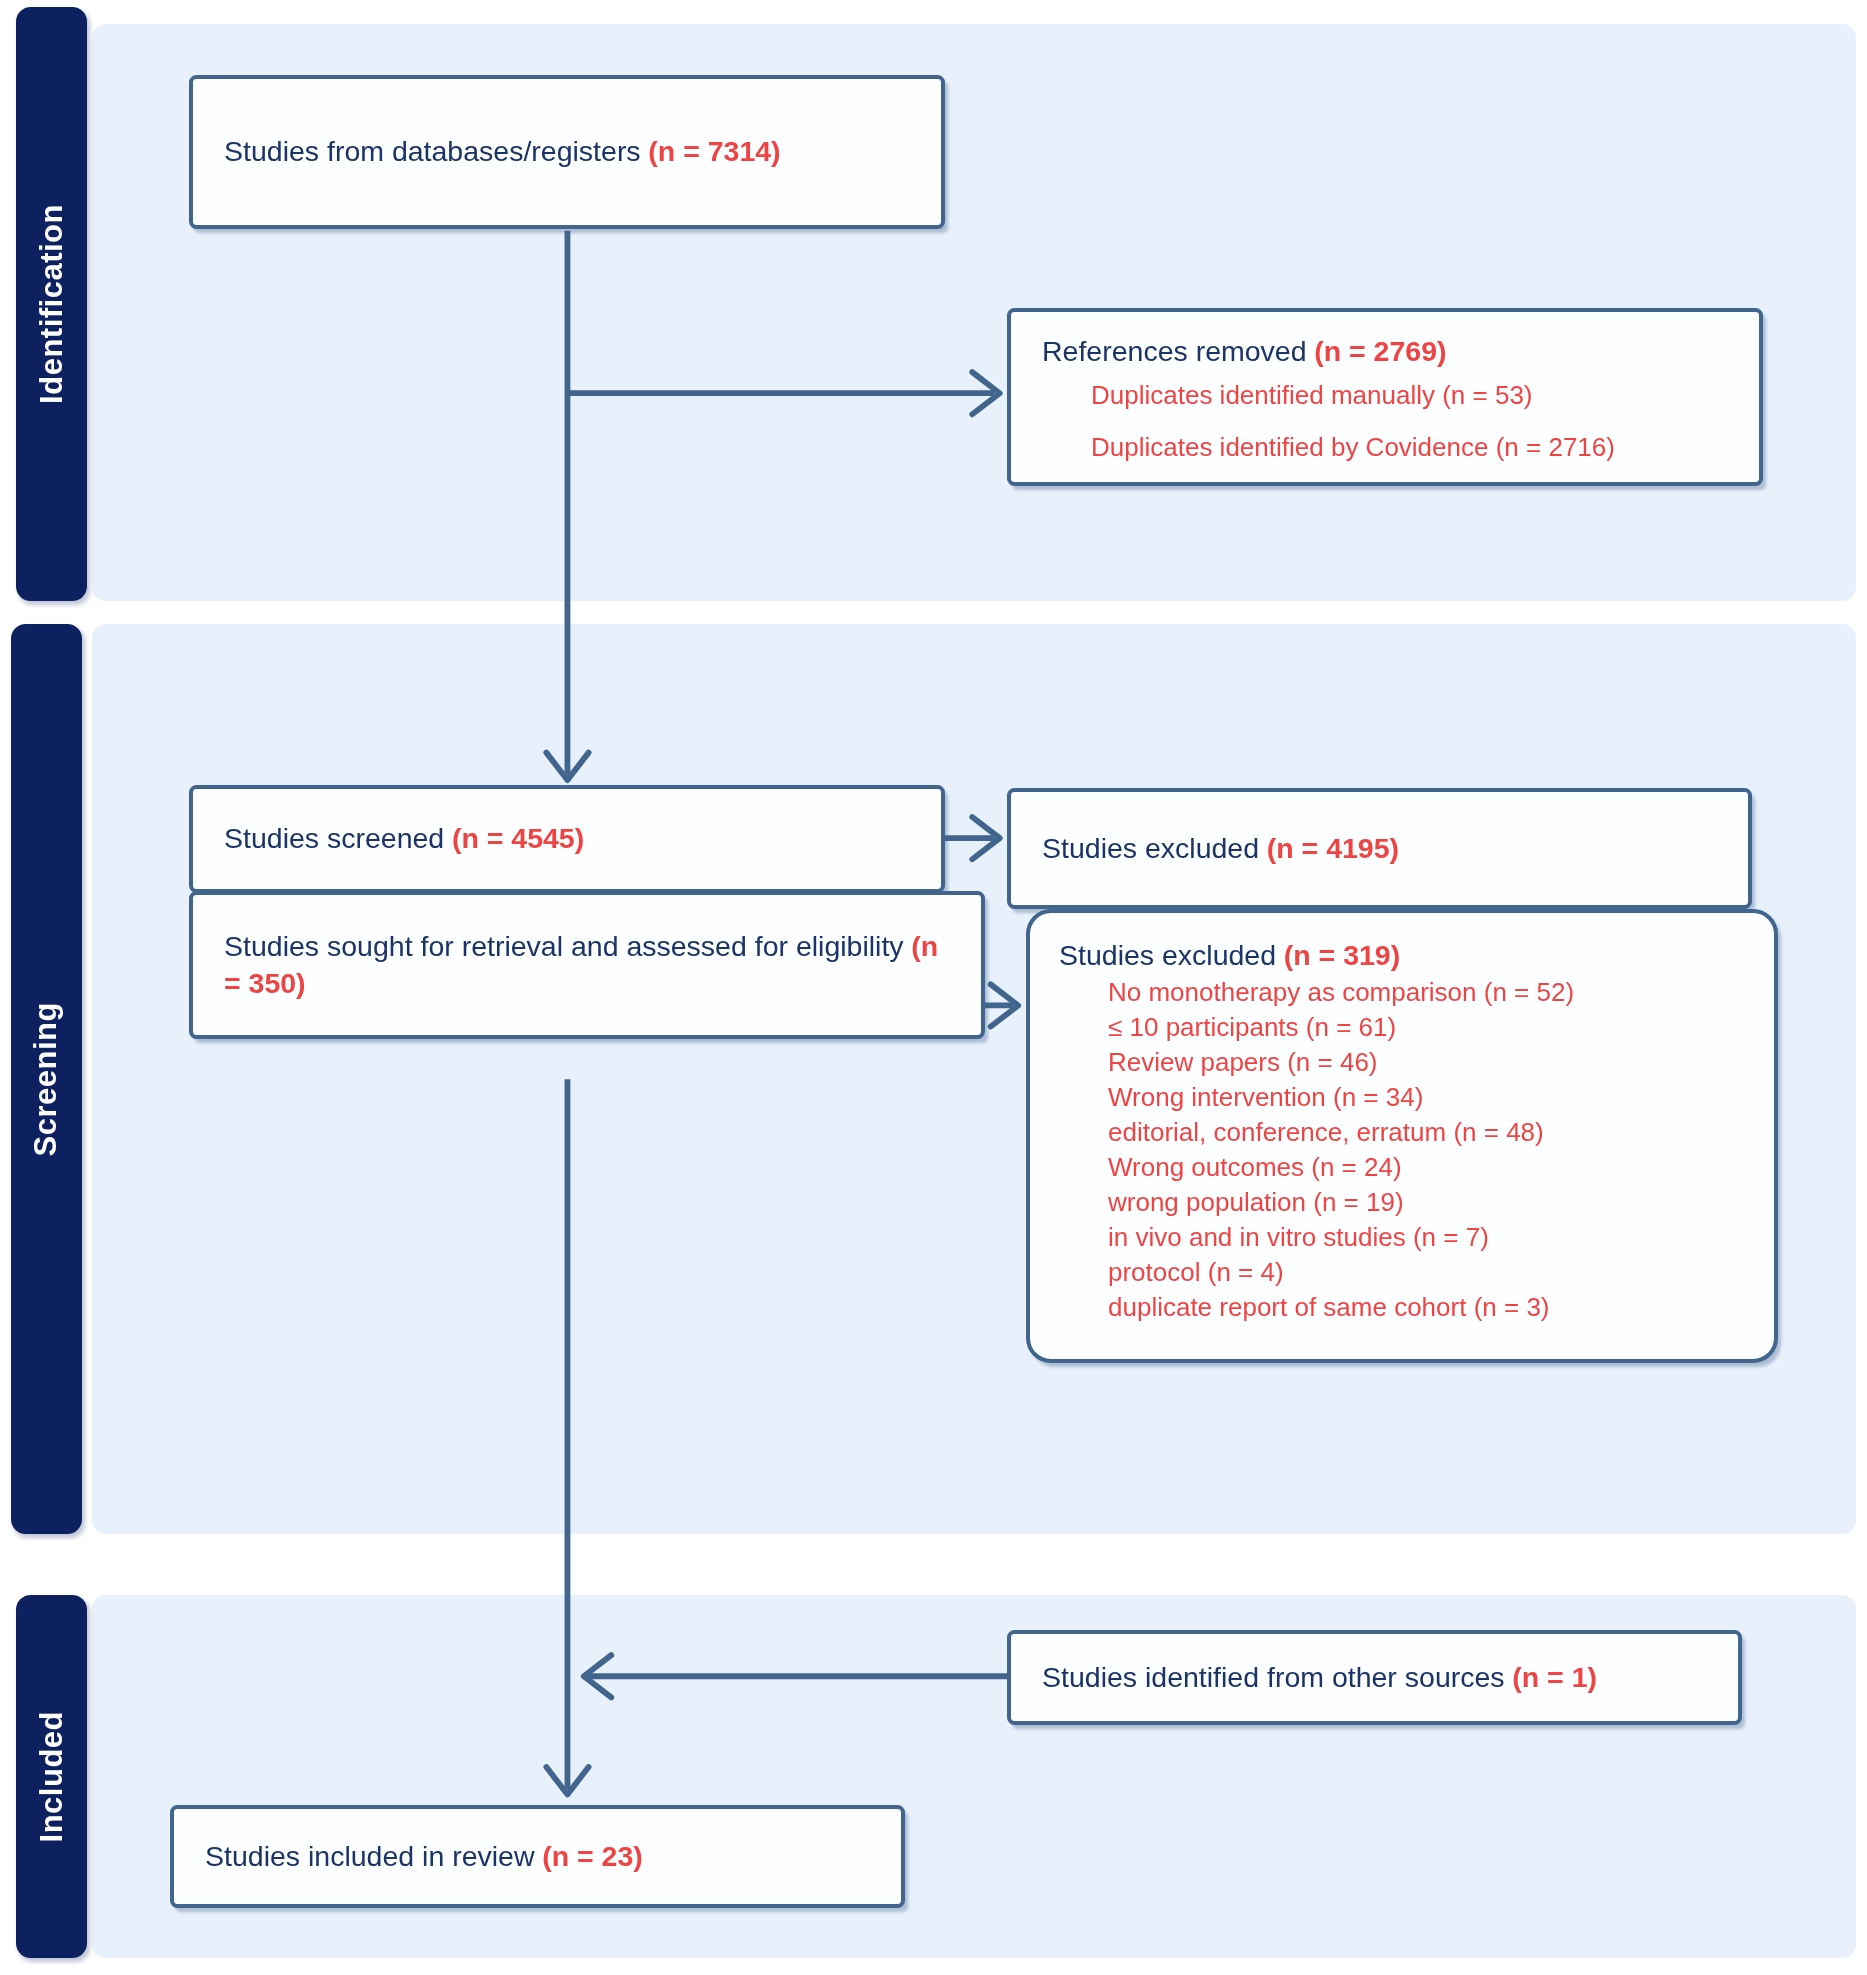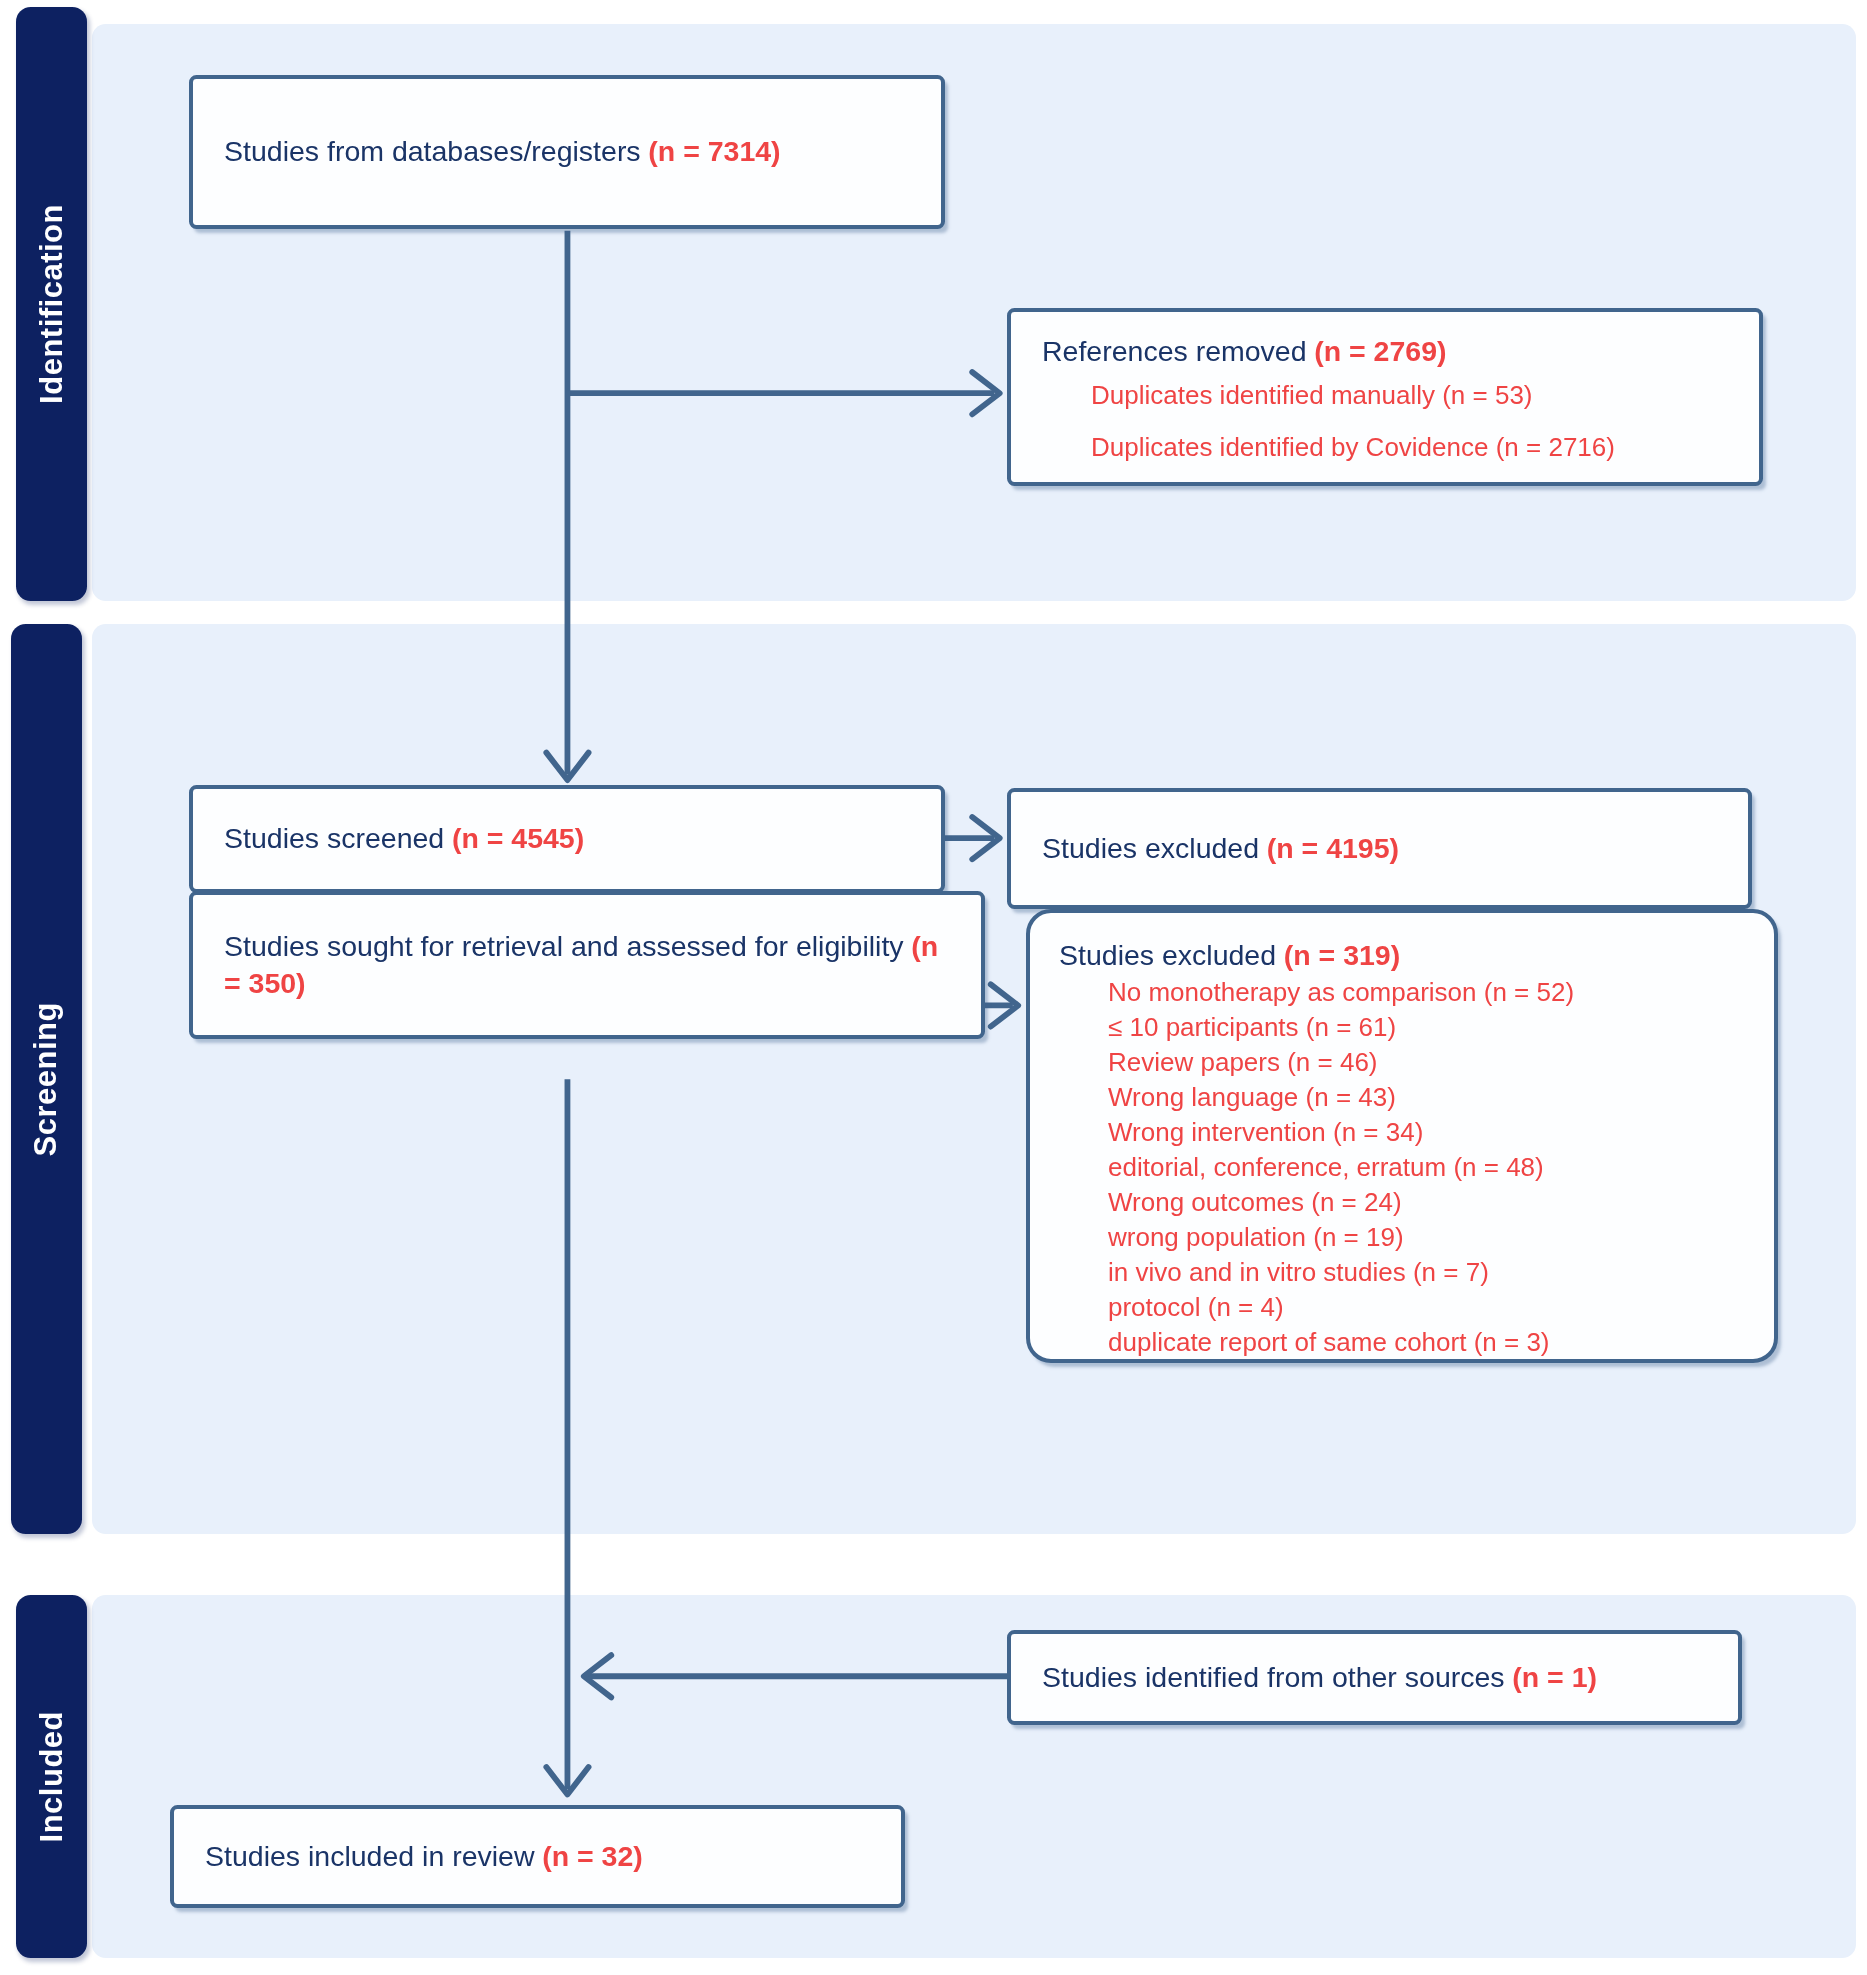--- a/index.html
+++ b/index.html
@@ -119,36 +119,35 @@
     </div>
   </div>
 
   <div class="box box-excluded-eligibility">
     <div class="head">
       <span>Studies excluded</span><b class="n">(n = 319)</b>
     </div>
     <div class="sub">No monotherapy as comparison (n = 52)</div>
     <div class="sub">≤ 10 participants (n = 61)</div>
     <div class="sub">Review papers (n = 46)</div>
-    <div class="sub">Wrong language (n = 43)</div>
     <div class="sub">Wrong intervention (n = 34)</div>
     <div class="sub">editorial, conference, erratum (n = 48)</div>
     <div class="sub">Wrong outcomes (n = 24)</div>
     <div class="sub">wrong population (n = 19)</div>
     <div class="sub">in vivo and in vitro studies (n = 7)</div>
     <div class="sub">protocol (n = 4)</div>
     <div class="sub">duplicate report of same cohort (n = 3)</div>
   </div>
 
   <div class="box box-other-sources vcenter pad">
     <div>
       <span>Studies identified from other sources</span><b class="n">(n = 1)</b>
     </div>
   </div>
 
   <div class="box box-included vcenter pad">
     <div>
-      <span>Studies included in review</span><b class="n">(n = 32)</b>
+      <span>Studies included in review</span><b class="n">(n = 23)</b>
     </div>
   </div>
 
 </div>
 
 
 </body></html>

